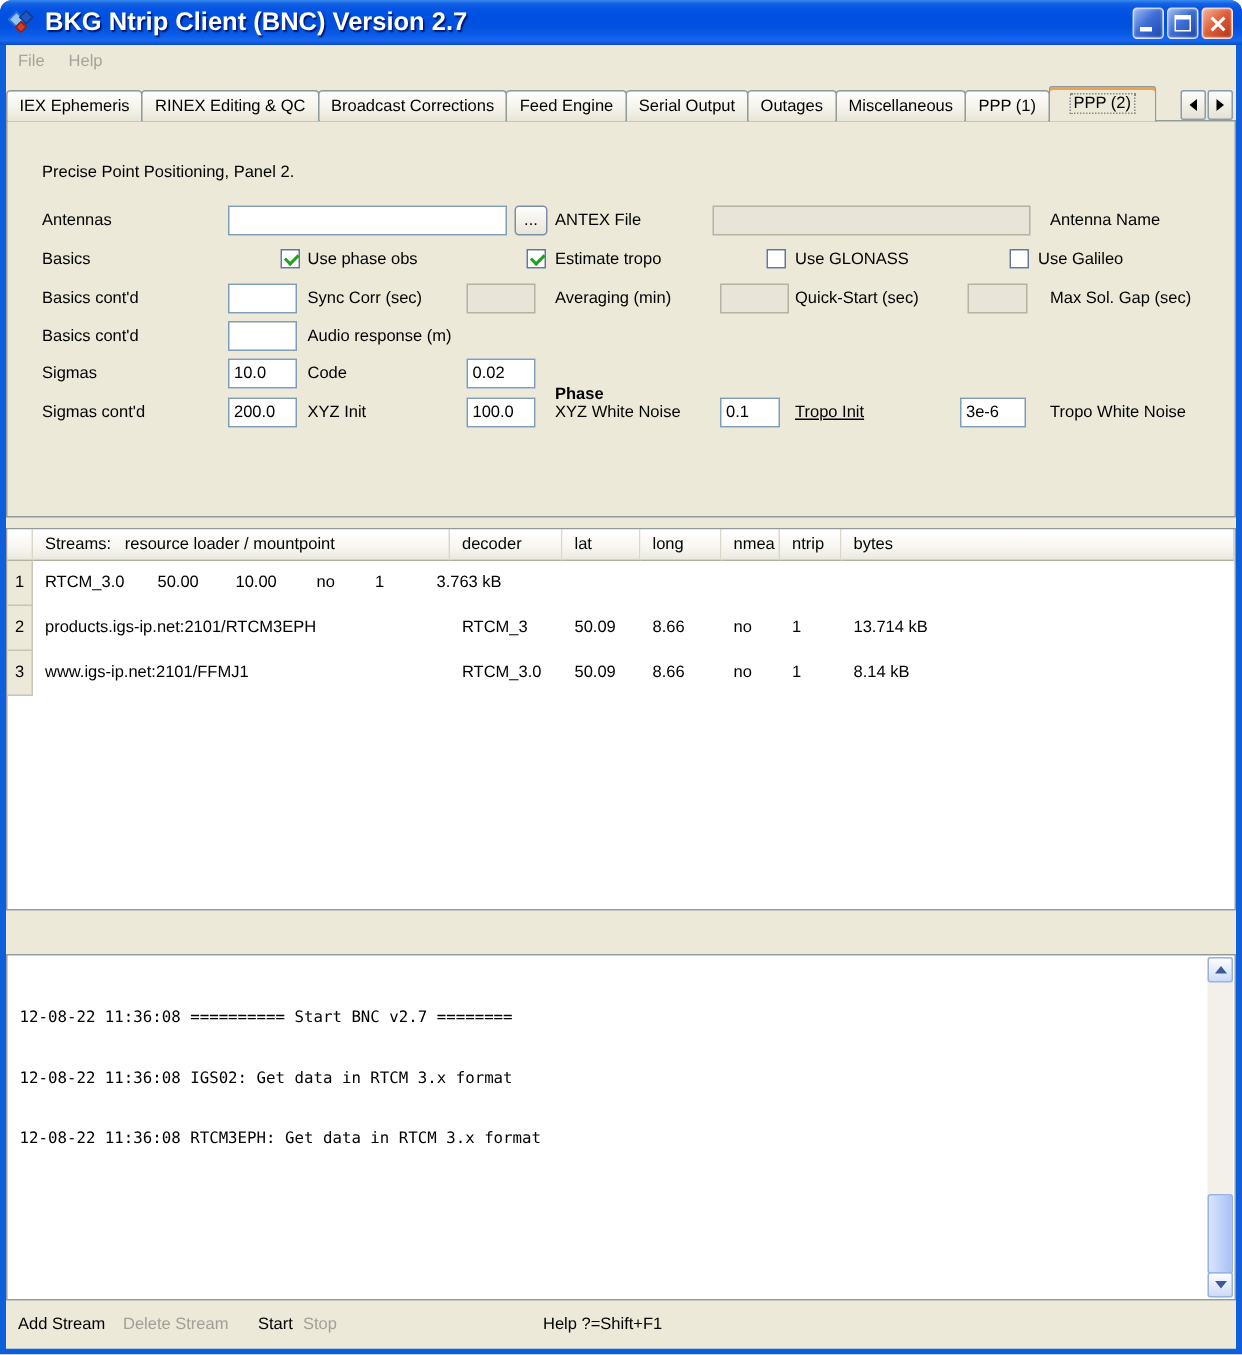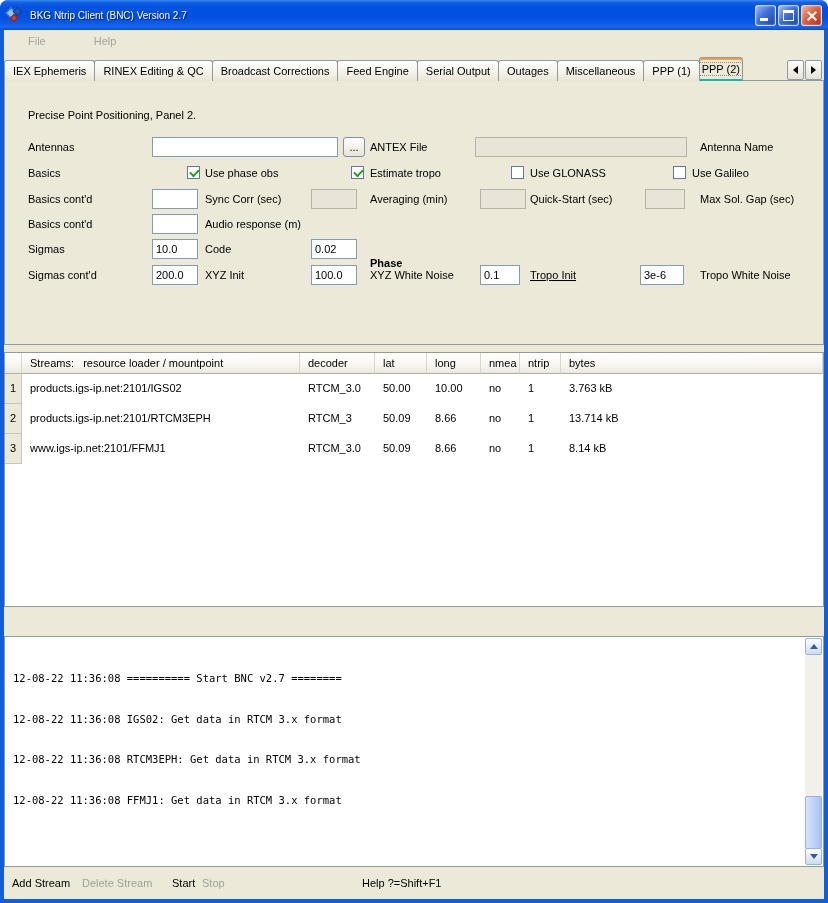--- a/index.html
+++ b/index.html
@@ -16,21 +16,21 @@
     background:linear-gradient(180deg,#3a8af0 0%,#1462e2 8%,#0655e4 18%,#0051e2 35%,#0350de 58%,#0a5ae8 76%,#1767f0 90%,#0a4cc4 100%);
     border-radius:8px 8px 0 0;
     display:flex;align-items:center;padding:0 6px;
   }
   .app-icon{position:relative;width:18px;height:18px;flex:0 0 auto;}
   .app-icon i{position:absolute;display:block;transform:rotate(45deg);}
   .app-icon .d1{left:1px;top:3px;width:8px;height:8px;background:#8cc7f8;border:1px solid #2d66c8;}
   .app-icon .d2{left:8px;top:2px;width:7px;height:7px;background:#1f55c4;border:1px solid #123a8a;}
   .app-icon .d3{left:5px;top:9px;width:6px;height:6px;background:#d23b2f;border:1px solid #8a1f16;}
   .title-text{
-    color:#fff;font-size:10px;font-weight:normal;margin-left:6px;
+    color:#fff;font-size:17px;font-weight:bold;margin-left:6px;
     text-shadow:1px 1px 1px rgba(0,0,70,.75);white-space:nowrap;flex:1 1 auto;
   }
   .win-btn{
     position:relative;width:21px;height:21px;border-radius:3px;margin-left:2px;flex:0 0 auto;
     border:1px solid rgba(255,255,255,.75);
     background:linear-gradient(135deg,#9db9f2 0%,#3f6fd8 45%,#1c46ac 100%);
     box-shadow:inset 0 0 2px rgba(255,255,255,.5);
   }
   .win-btn.close{background:linear-gradient(135deg,#f2b39c 0%,#e0633e 45%,#b03316 100%);}
   .glyph-min{position:absolute;left:4px;bottom:4px;width:8px;height:3px;background:#fff;}
@@ -38,32 +38,32 @@
   .glyph-x{position:absolute;left:0;top:0;width:100%;height:100%;}
   .glyph-x::before,.glyph-x::after{
     content:"";position:absolute;left:9px;top:4px;width:2px;height:12px;background:#fff;
   }
   .glyph-x::before{transform:rotate(45deg);}
   .glyph-x::after{transform:rotate(-45deg);}
   
   .client{position:absolute;left:4px;top:30px;right:4px;bottom:4px;background:#ece9d8;}
   
   .menubar{position:absolute;left:4px;top:30px;right:4px;height:22px;background:#ece9d8;display:flex;align-items:center;}
-  .menu-item{padding:2px 24px;color:#a5a49a;}
+  .menu-item{padding:2px 8px;color:#a5a49a;}
   
   .tabbar{position:absolute;left:4px;top:55px;right:46px;height:26px;display:flex;align-items:flex-end;z-index:3;overflow:hidden;}
   .tab{
     height:21px;line-height:20px;padding:0 8px;white-space:nowrap;
     background:linear-gradient(180deg,#fefefe 0%,#f4f2e8 60%,#e8e5d5 100%);
     border:1px solid #919b9c;border-bottom:none;border-radius:3px 3px 0 0;position:relative;
   }
   .tab + .tab{margin-left:-1px;}
   .tab.active{
-    height:25px;line-height:23px;padding:0 0;background:#ece9d8;z-index:4;
-    box-shadow:inset 0 2px 0 #f0a24a;margin-bottom:-1px;border-bottom:3px solid #14b8a6;
+    height:25px;line-height:23px;padding:0 14px;background:#ece9d8;z-index:4;
+    box-shadow:inset 0 2px 0 #f0a24a;margin-bottom:-1px;border-bottom:1px solid #14b8a6;
   }
   .tab.active .tab-label{outline:1px dotted #8a8a8a;padding:0 2px;}
   .tab-scroll{
     position:absolute;top:60px;width:17px;height:20px;z-index:3;
     background:linear-gradient(180deg,#fdfdfb,#e6e3d3);border:1px solid #8c9cab;border-radius:2px;
     display:flex;align-items:center;justify-content:center;
   }
   .arr-left{width:0;height:0;border-top:4px solid transparent;border-bottom:4px solid transparent;border-right:5px solid #000;}
   .arr-right{width:0;height:0;border-top:4px solid transparent;border-bottom:4px solid transparent;border-left:5px solid #000;}
   
@@ -243,21 +243,20 @@
       <div class="s-hcell w-name">Streams:   resource loader / mountpoint</div>
       <div class="s-hcell w-dec">decoder</div>
       <div class="s-hcell w-lat">lat</div>
       <div class="s-hcell w-long">long</div>
       <div class="s-hcell w-nmea">nmea</div>
       <div class="s-hcell w-ntrip">ntrip</div>
       <div class="s-hcell w-bytes">bytes</div>
     </div>
     <div class="s-row">
       <div class="s-gutter">1</div>
-      <div class="s-cell w-name">products.igs-ip.net:2101/IGS02</div>
       <div class="s-cell w-dec">RTCM_3.0</div>
       <div class="s-cell w-lat">50.00</div>
       <div class="s-cell w-long">10.00</div>
       <div class="s-cell w-nmea">no</div>
       <div class="s-cell w-ntrip">1</div>
       <div class="s-cell w-bytes">3.763 kB</div>
     </div>
     <div class="s-row">
       <div class="s-gutter">2</div>
       <div class="s-cell w-name">products.igs-ip.net:2101/RTCM3EPH</div>
@@ -279,21 +278,20 @@
       <div class="s-cell w-bytes">8.14 kB</div>
     </div>
   </div>
 
 
   <div class="log-pane">
     <div class="log-text">
       <div>12-08-22 11:36:08 ========== Start BNC v2.7 ========</div>
       <div>12-08-22 11:36:08 IGS02: Get data in RTCM 3.x format</div>
       <div>12-08-22 11:36:08 RTCM3EPH: Get data in RTCM 3.x format</div>
-      <div>12-08-22 11:36:08 FFMJ1: Get data in RTCM 3.x format</div>
       
       
       
       
       
       
       
       
       
       

